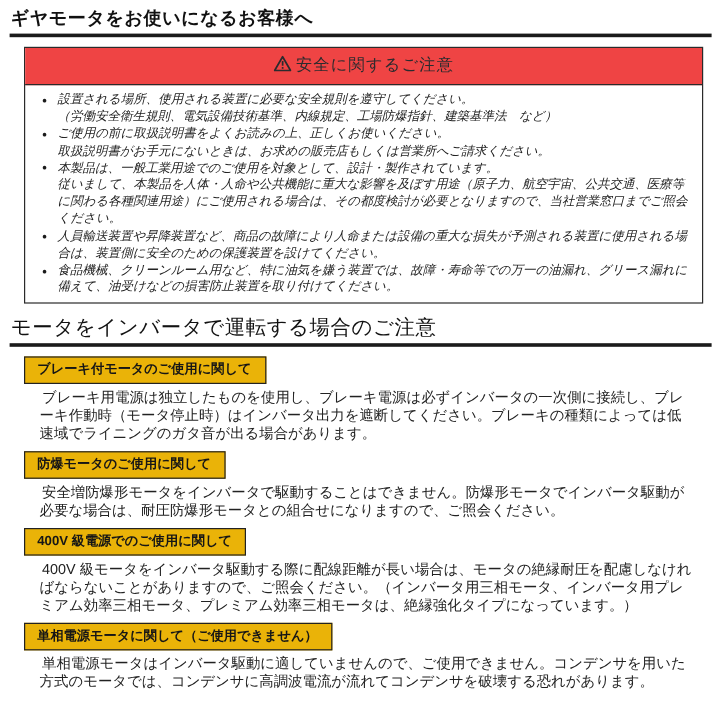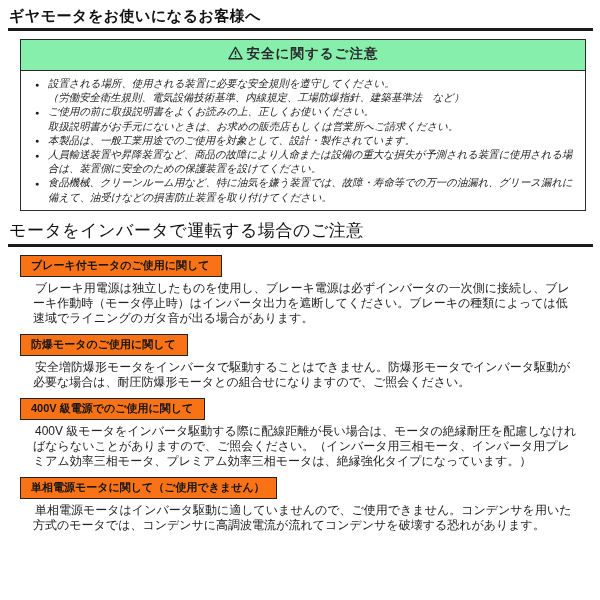--- a/index.html
+++ b/index.html
@@ -18,28 +18,27 @@
     border-bottom:3px solid #1b1b1b;
     letter-spacing:0.5px;
   }
 
   
   .safety-box{
     margin:8px 7px 0 12px;
     border:1.5px solid #2a2a2a;
   }
   .safety-header{
-    background:#86efac;
+    background:#ef4444;
     border-bottom:1.5px solid #2a2a2a;
     text-align:center;
     padding:5px 0 5px 0;
     font-size:13.5px;line-height:18px;
     color:#2b2b2e;
     letter-spacing:1px;
-    font-weight:bold;
   }
   .safety-header .warn-icon{
     display:inline-block;vertical-align:-2px;margin-right:4px;
   }
   .safety-body{
     padding:6px 12px 5px 14px;
   }
   ul.safety-list{list-style:none;margin:0;padding:0;}
   ul.safety-list>li{
     position:relative;
@@ -61,21 +60,21 @@
     border-bottom:3px solid #1b1b1b;
     letter-spacing:0.5px;
   }
   .subsection-label{
     display:inline-block;
     margin:8px 0 0 12px;
     border:1.5px solid #222;
     padding:2.5px 11px 3px 10px;
     font-size:11px;font-weight:bold;line-height:15px;
     color:#161616;
-    background:#f97316;
+    background:#eab308;
   }
   .subsection-body{
     margin:4px 14px 0 25px;
     font-size:12px;line-height:14.8px;
     color:#222;
     text-indent:2px;
   }
 </style>
 </head>
 <body>
@@ -99,20 +98,21 @@
           <li>
             <span class="bullet-line">設置される場所、使用される装置に必要な安全規則を遵守してください。</span>
             <span class="bullet-line">（労働安全衛生規則、電気設備技術基準、内線規定、工場防爆指針、建築基準法　など）</span>
           </li>
           <li>
             <span class="bullet-line">ご使用の前に取扱説明書をよくお読みの上、正しくお使いください。</span>
             <span class="bullet-line">取扱説明書がお手元にないときは、お求めの販売店もしくは営業所へご請求ください。</span>
           </li>
           <li>
             <span class="bullet-line">本製品は、一般工業用途でのご使用を対象として、設計・製作されています。</span>
+            <span class="bullet-line">従いまして、本製品を人体・人命や公共機能に重大な影響を及ぼす用途（原子力、航空宇宙、公共交通、医療等に関わる各種関連用途）にご使用される場合は、その都度検討が必要となりますので、当社営業窓口までご照会ください。</span>
           </li>
           <li>
             <span class="bullet-line">人員輸送装置や昇降装置など、商品の故障により人命または設備の重大な損失が予測される装置に使用される場合は、装置側に安全のための保護装置を設けてください。</span>
           </li>
           <li>
             <span class="bullet-line">食品機械、クリーンルーム用など、特に油気を嫌う装置では、故障・寿命等での万一の油漏れ、グリース漏れに備えて、油受けなどの損害防止装置を取り付けてください。</span>
           </li>
         </ul>
     </div>
   </div>

